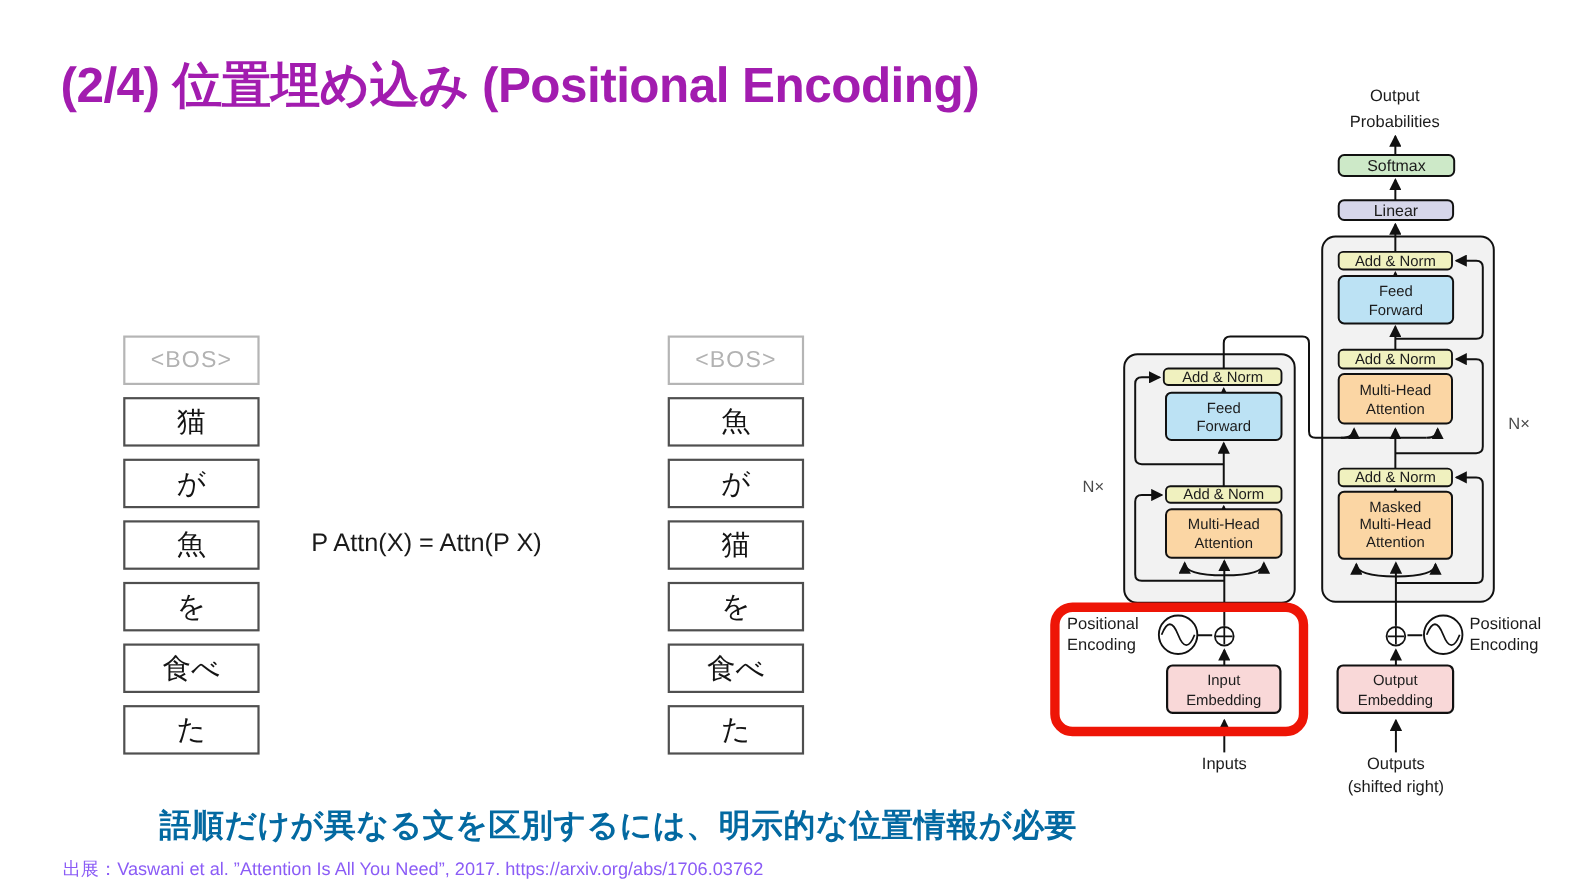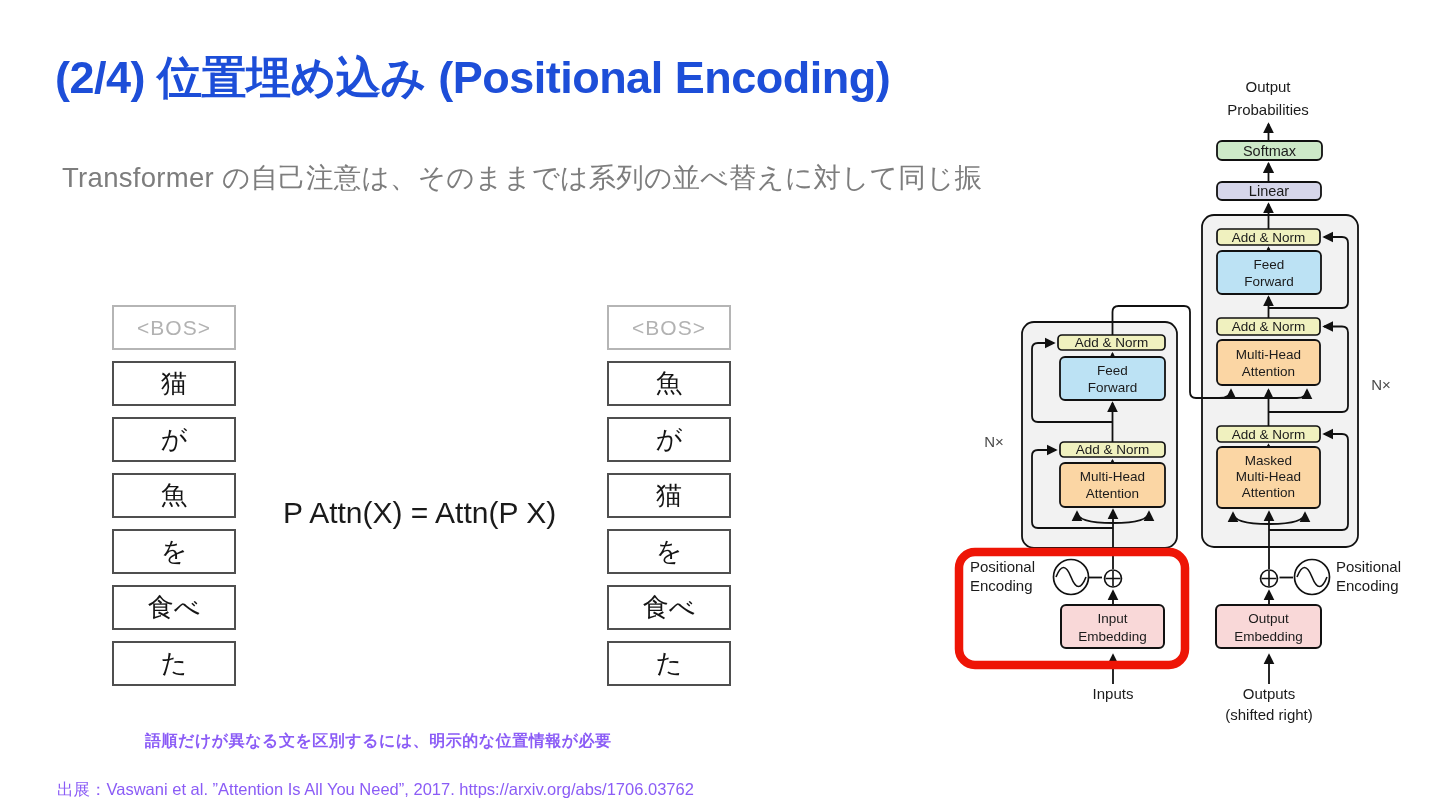--- a/index.html
+++ b/index.html
@@ -1,61 +1,60 @@
 <!DOCTYPE html>
 <html><head>
 <meta charset="utf-8">
 <style>
   html,body{margin:0;padding:0;}
   body{
     width:1440px;height:810px;background:#ffffff;position:relative;overflow:hidden;
     font-family:"Liberation Sans",sans-serif;
   }
   .title{
-    position:absolute;left:55px;top:48px;font-size:45px;font-weight:600;color:#1d4ed8;
+    position:absolute;left:55px;top:48px;font-size:45px;font-weight:600;color:#a21caf;
     white-space:nowrap;letter-spacing:-0.5px;
   }
   .body-text{
     position:absolute;left:62px;top:146px;font-size:27.5px;color:#7d7d7d;
     line-height:63px;white-space:nowrap;letter-spacing:0.3px;
   }
   .token-col{
     position:absolute;display:flex;flex-direction:column;gap:11px;width:110px;
   }
   .token-col.left{left:112px;top:305px;}
   .token-col.right{left:607px;top:305px;}
   .token{
     box-sizing:border-box;width:124px;height:45px;border:2px solid #4f4f4f;background:#fff;
     display:flex;align-items:center;justify-content:center;font-size:26px;color:#141414;
   }
   .token.bos{border-color:#b5b5b5;color:#b2b2b2;font-size:21px;letter-spacing:1px;}
   .formula{
-    position:absolute;left:283px;top:480px;font-size:30px;color:#1a1a1a;white-space:nowrap;margin-top:16px;
+    position:absolute;left:283px;top:480px;font-size:23px;color:#1a1a1a;white-space:nowrap;
   }
   .highlight{
-    position:absolute;left:145px;top:731px;font-size:16px;font-weight:700;color:#8b5cf6;
+    position:absolute;left:145px;top:731px;font-size:29px;font-weight:700;color:#0369a1;
     white-space:nowrap;letter-spacing:0.5px;
   }
   .citation{
     position:absolute;left:57px;top:779px;font-size:16.5px;color:#8b5cf6;white-space:nowrap;
   }
   .diagram{position:absolute;left:940px;top:60px;width:500px;height:680px;}
   .dt{font-family:"Liberation Sans",sans-serif;fill:#1b1b1b;}
   .t13{font-size:13.5px;}
   .t14{font-size:14.5px;}
   .t15{font-size:15px;}
   .nx{font-size:15px;fill:#4a4a4a;}
 </style>
 </head>
 <body>
 
 <div class="title">(2/4) 位置埋め込み (Positional Encoding)</div>
 
 <div class="body-text">
-  <div>Transformer の自己注意は、そのままでは系列の並べ替えに対して同じ振</div>
 </div>
 
 <div class="token-col left">
   <div class="token bos">&lt;BOS&gt;</div>
   <div class="token">猫</div>
   <div class="token">が</div>
   <div class="token">魚</div>
   <div class="token">を</div>
   <div class="token">食べ</div>
   <div class="token">た</div>

